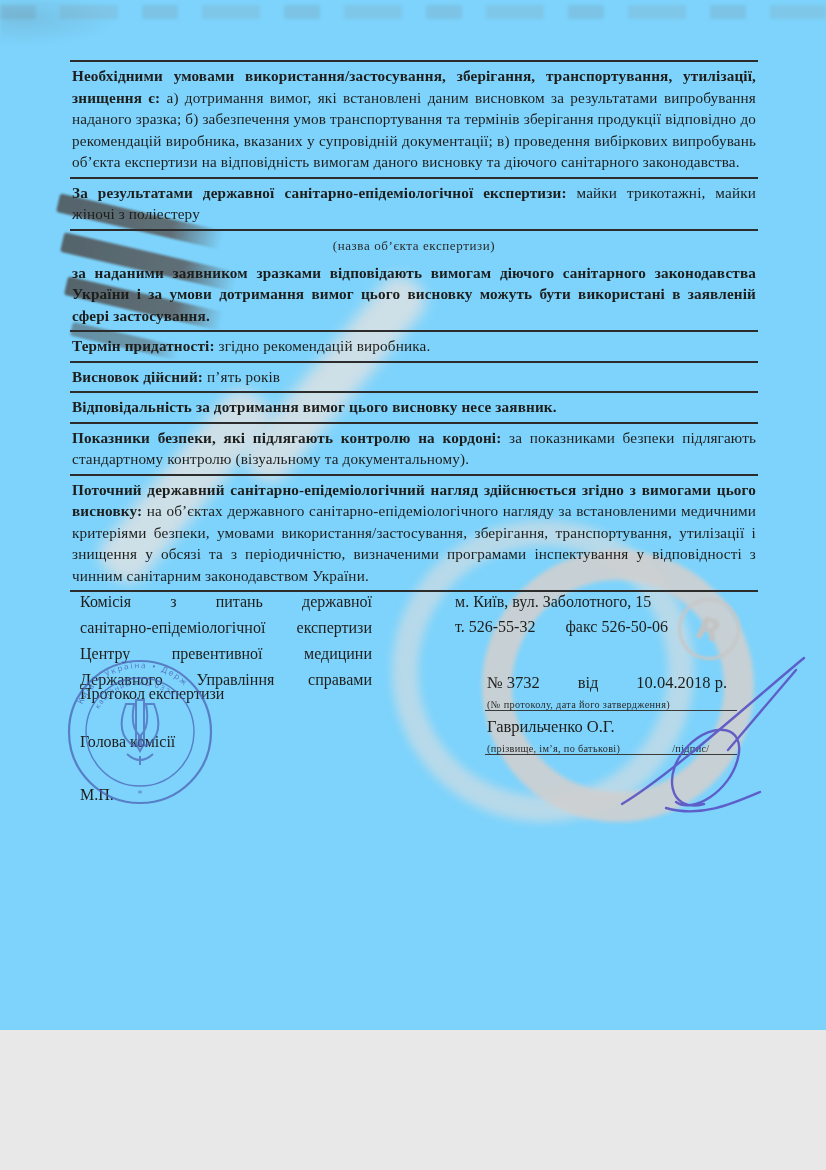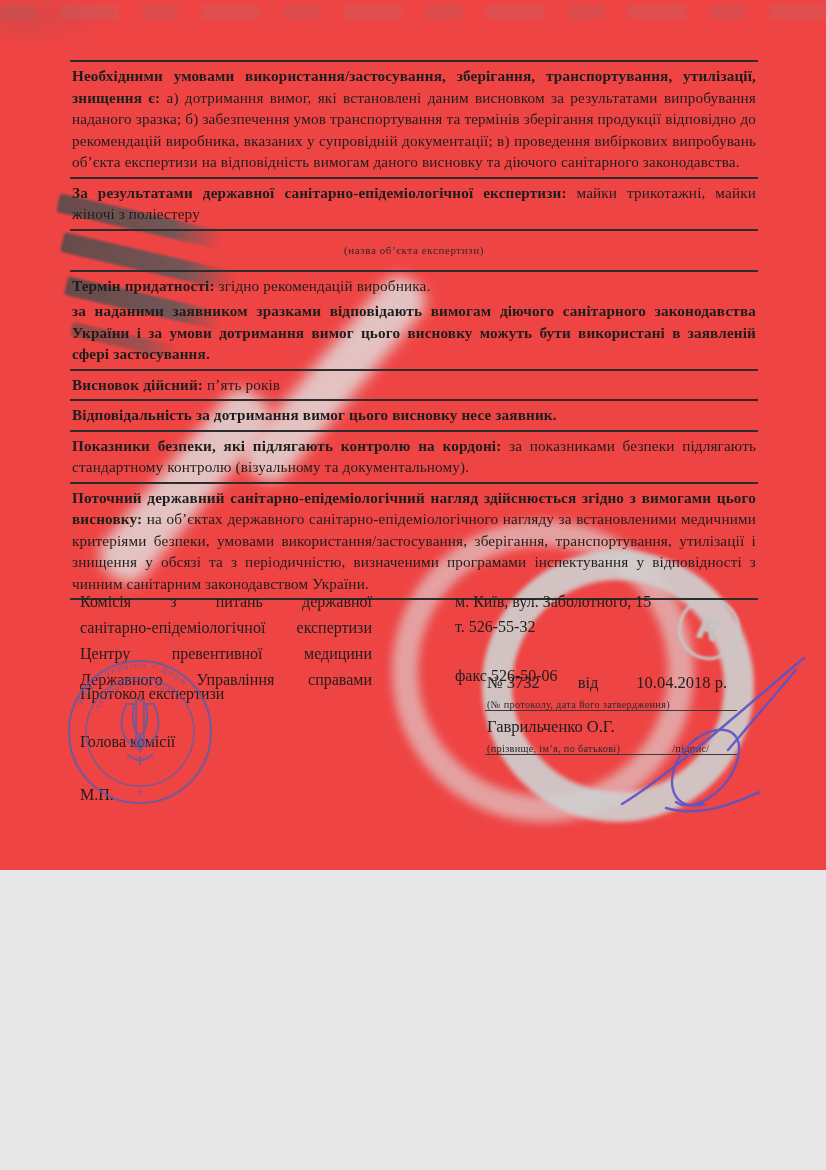--- a/index.html
+++ b/index.html
@@ -1,18 +1,18 @@
 <!DOCTYPE html>
 <html lang="uk"><head>
 <meta charset="utf-8">
 <style>
   html,body{margin:0;padding:0;background:#e8e8e8;}
   .page{
-    position:relative;width:826px;height:870px;margin:0 auto;
-    background:#ef4444;overflow:hidden;
+    position:relative;width:826px;height:1030px;margin:0 auto;
+    background:#7dd3fc;overflow:hidden;
     font-family:"Liberation Serif", serif;color:#1d1d1b;
   }
   
   .scan-band{
     position:absolute;top:5px;left:0;width:100%;height:14px;opacity:.16;
     background:repeating-linear-gradient(90deg,#777 0 36px,transparent 36px 60px,#8a8a8a 60px 118px,transparent 118px 142px);
     filter:blur(1.6px);
   }
   .scan-blotch{
     position:absolute;top:0;left:0;width:120px;height:46px;opacity:.14;
@@ -39,27 +39,27 @@
     font:italic 700 30px "DejaVu Sans",sans-serif;transform:rotate(14deg);filter:blur(1px);
   }
   
   .doc{position:absolute;left:70px;top:60px;width:688px;}
   .row{border-top:2px solid #2c2c2c;padding:3px 2px 4px 2px;}
   .row.end{border-bottom:2px solid #2c2c2c;}
   .para{margin:0;font-size:15.2px;line-height:21.5px;text-align:justify;letter-spacing:.15px;}
   .lead{font-weight:700;}
   .lead::after{content:" ";}
   .caption-row{padding:1px 2px 2px 2px;}
-  .caption{margin:12px;text-align:center;font-size:11px;letter-spacing:.6px;color:#2a2a2a;}
+  .caption{margin:6px;text-align:center;font-size:13px;letter-spacing:.6px;color:#2a2a2a;}
   
   .footer{position:absolute;left:70px;top:585px;width:688px;height:260px;font-size:16px;}
   .commission{position:absolute;left:10px;top:4px;width:292px;line-height:26px;}
   .commission div{text-align:justify;text-align-last:justify;}
   .address{position:absolute;left:385px;top:4px;width:280px;line-height:25px;}
-  .address .tel{display:flex;gap:24px;flex-direction:column;}
+  .address .tel{display:flex;gap:30px;}
   .label-line{position:absolute;left:10px;}
   .protocol-label{top:100px;}
   .chairman-label{top:148px;}
   .mp-label{top:190px;margin-top:11px;}
   .sig-line{
     position:absolute;left:415px;width:240px;border-bottom:1.6px solid #3a3a3a;
     display:flex;justify-content:space-between;padding:0 10px 17px 2px;font-size:16.5px;
   }
   .protocol-line{top:88px;}
   .name-line{top:132px;}
@@ -98,26 +98,26 @@
     </section>
 
     <section class="row">
       <p class="para"><b class="lead">За результатами державної санітарно-епідеміологічної експертизи:</b><span>майки трикотажні, майки жіночі з поліестеру</span></p>
     </section>
 
     <section class="row caption-row">
       <p class="caption">(назва об’єкта експертизи)</p>
     </section>
 
-    <section class="row">
-      <p class="para"><b class="lead">Термін придатності:</b><span>згідно рекомендацій виробника.</span></p>
-    </section>
-
     <section class="row" style="border-top:none;padding-top:0;">
       <p class="para" style="font-weight:700;">за наданими заявником зразками відповідають вимогам діючого санітарного законодавства України і за умови  дотримання вимог цього висновку можуть  бути використані в заявленій сфері застосування.</p>
+    </section>
+
+    <section class="row">
+      <p class="para"><b class="lead">Термін придатності:</b><span>згідно рекомендацій виробника.</span></p>
     </section>
 
 
     <section class="row">
       <p class="para"><b class="lead">Висновок дійсний:</b><span>п’ять років</span></p>
     </section>
 
     <section class="row">
       <p class="para" style="font-weight:700;">Відповідальність за дотримання вимог цього висновку несе заявник.</p>
     </section>

